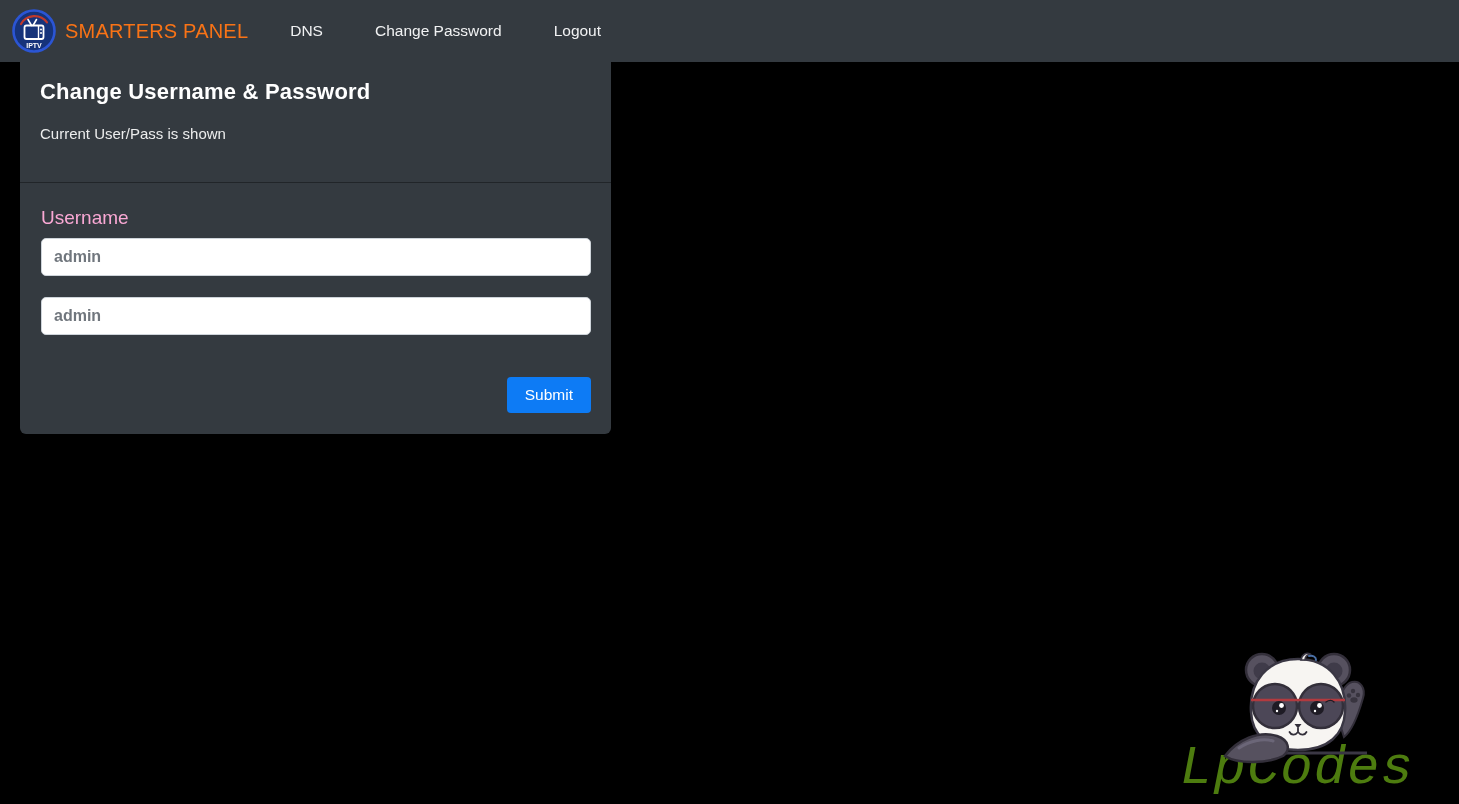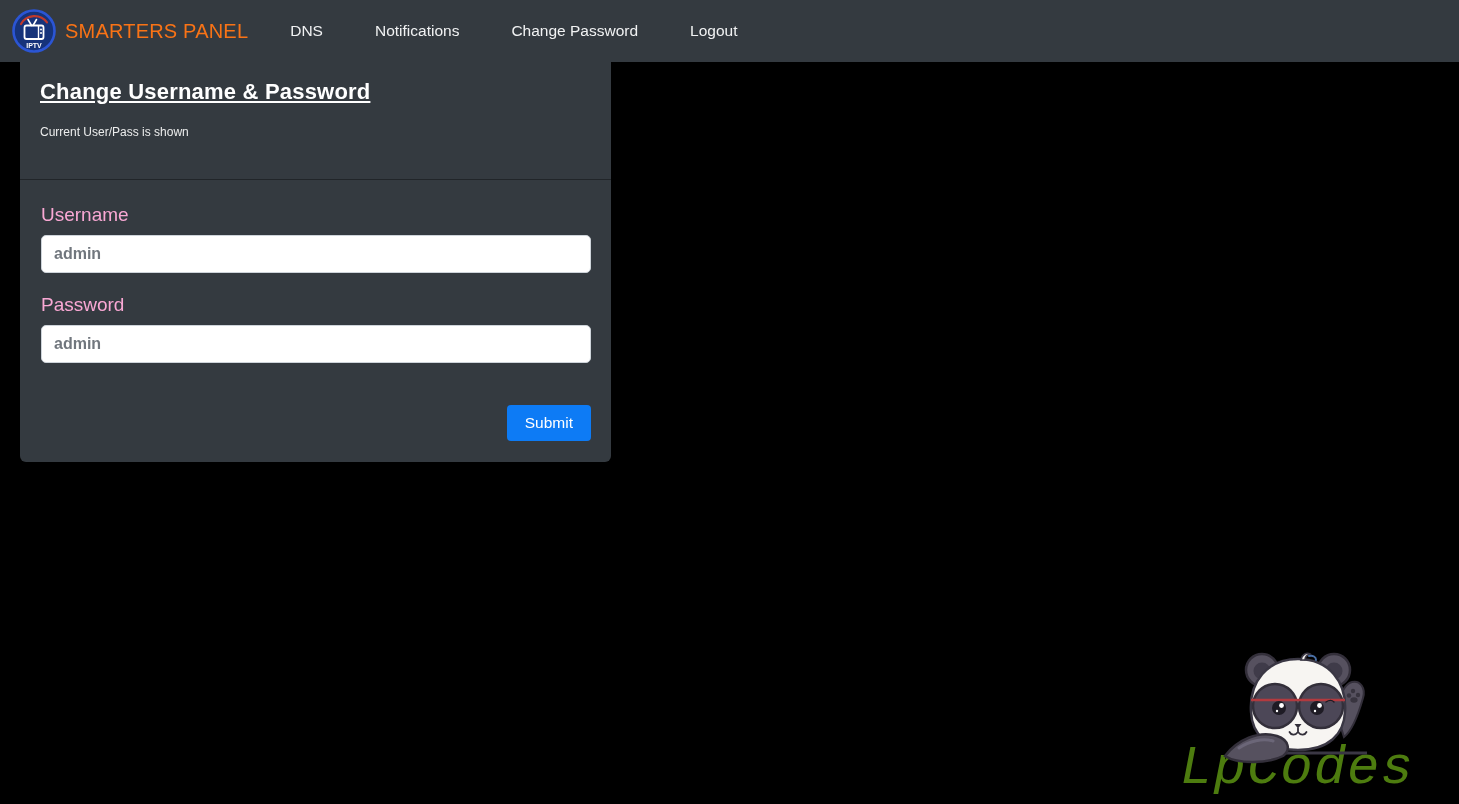--- a/index.html
+++ b/index.html
@@ -62,25 +62,24 @@
   .card-header {
     padding: 17px 20px 0 20px;
     border-bottom: 1px solid rgba(0,0,0,0.35);
   }
   .card-title {
     color: #ffffff;
     font-size: 22px;
     font-weight: 700;
     margin-bottom: 20px;
     letter-spacing: 0.2px;
-    text-decoration: underline;
   }
   .card-subtitle {
     color: #eceded;
-    font-size: 12px;
+    font-size: 15px;
     margin-bottom: 16px;
   }
   .card-header-spacer { height: 24px; }
   .card-body {
     padding: 24px 20px 21px 21px;
   }
   .field-label {
     display: block;
     color: #f9a8d4;
     font-size: 19px;
@@ -155,39 +154,37 @@
       <rect x="12.5" y="16.5" width="19" height="13.5" rx="2" fill="none" stroke="#ffffff" stroke-width="1.8"></rect>
       <line x1="26.5" y1="17" x2="26.5" y2="29.5" stroke="#ffffff" stroke-width="1.4"></line>
       <circle cx="29" cy="20.5" r="1" fill="#ffffff"></circle>
       <circle cx="29" cy="24" r="1" fill="#ffffff"></circle>
       <text x="22" y="38.5" font-size="7" font-family="Liberation Sans, sans-serif" font-weight="bold" fill="#ffffff" text-anchor="middle">IPTV</text>
     </svg>
     <span class="brand-title">SMARTERS PANEL</span>
   </div>
   <div class="nav-links">
     <span class="nav-link">DNS</span>
-    <span class="nav-link">Notifications</span>
     <span class="nav-link">Change Password</span>
     <span class="nav-link">Logout</span>
   </div>
 </div>
 
 <div class="card">
   <div class="card-header">
     <div class="card-title">Change Username &amp; Password</div>
     <div class="card-subtitle">Current User/Pass is shown</div>
     <div class="card-header-spacer"></div>
   </div>
   <div class="card-body">
     <div class="field">
       <label class="field-label">Username</label>
       <input class="text-input" type="text" value="admin" style="">
     </div>
     <div class="field">
-      <label class="field-label">Password</label>
       <input class="text-input" type="text" value="admin" style="">
     </div>
     <div class="button-row">
       <button class="submit-btn">Submit</button>
     </div>
   </div>
 </div>
 
 <div class="watermark">
   <svg class="panda" width="160" height="122" viewBox="0 0 160 122">

